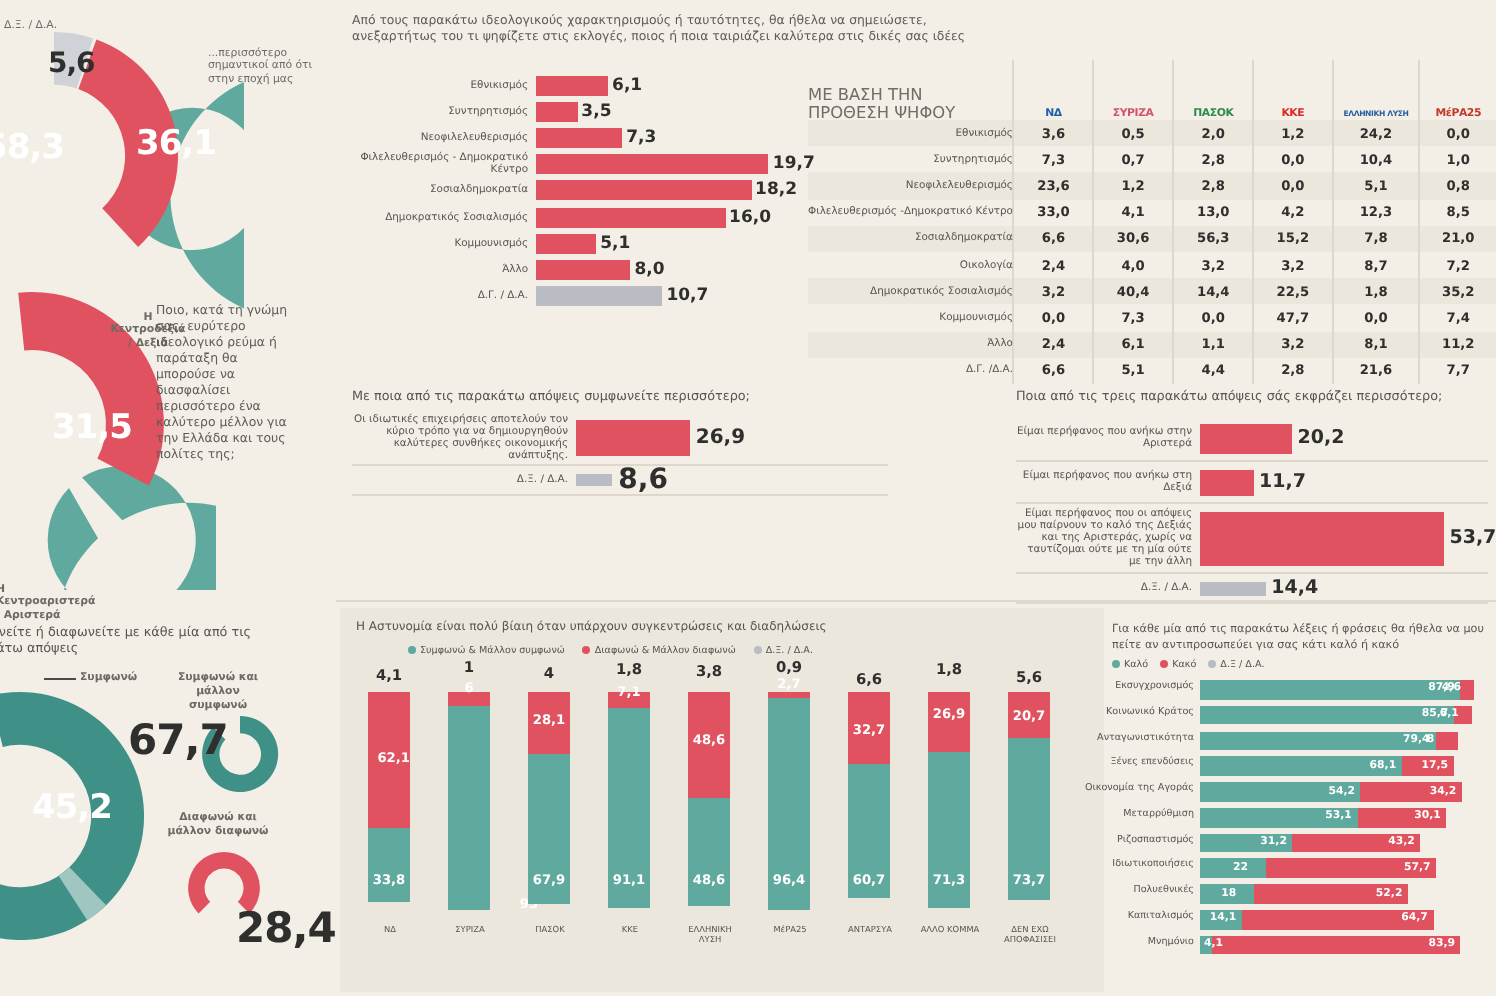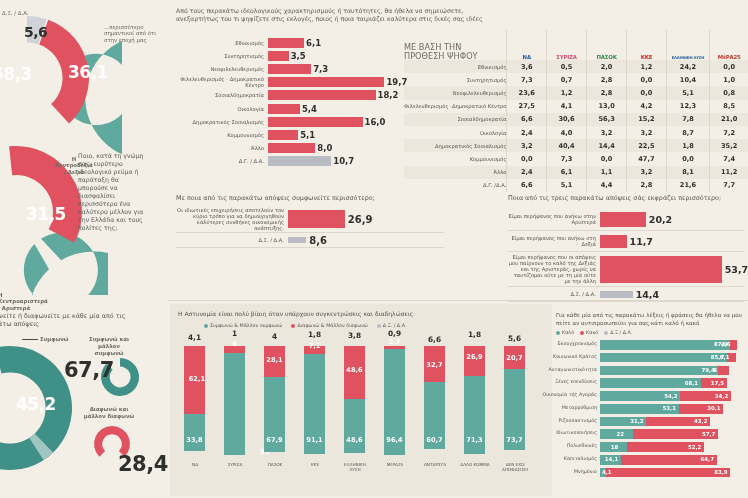--- a/index.html
+++ b/index.html
@@ -197,27 +197,20 @@
         <div class="hbar-track" style="height: 10px; width: 130px;">
           <div class="hbar" style="width: 116.409px;"></div>
           <div class="hbar-val" style="left: 118.409px;">19,7</div>
         </div>
       </div>
       <div class="hbar-row" style="height: 13.2px;">
         <div class="hbar-label" style="width: 92px;">Σοσιαλδημοκρατία</div>
         <div class="hbar-track" style="height: 10px; width: 130px;">
           <div class="hbar" style="width: 107.545px;"></div>
           <div class="hbar-val" style="left: 109.545px;">18,2</div>
-        </div>
-      </div>
-      <div class="hbar-row" style="height: 13.2px;">
-        <div class="hbar-label" style="width: 92px;">Οικολογία</div>
-        <div class="hbar-track" style="height: 10px; width: 130px;">
-          <div class="hbar" style="width: 31.9091px;"></div>
-          <div class="hbar-val" style="left: 33.9091px;">5,4</div>
         </div>
       </div>
       <div class="hbar-row" style="height: 13.2px;">
         <div class="hbar-label" style="width: 92px;">Δημοκρατικός Σοσιαλισμός</div>
         <div class="hbar-track" style="height: 10px; width: 130px;">
           <div class="hbar" style="width: 94.5455px;"></div>
           <div class="hbar-val" style="left: 96.5455px;">16,0</div>
         </div>
       </div>
       <div class="hbar-row" style="height: 13.2px;">
@@ -283,21 +276,21 @@
             <td class="tbl-rowlbl">Νεοφιλελευθερισμός</td>
             <td class="tbl-num">23,6</td>
             <td class="tbl-num">1,2</td>
             <td class="tbl-num">2,8</td>
             <td class="tbl-num">0,0</td>
             <td class="tbl-num">5,1</td>
             <td class="tbl-num">0,8</td>
           </tr>
           <tr class="tbl-r">
             <td class="tbl-rowlbl">Φιλελευθερισμός -Δημοκρατικό Κέντρο</td>
-            <td class="tbl-num">27,5</td>
+            <td class="tbl-num">33,0</td>
             <td class="tbl-num">4,1</td>
             <td class="tbl-num">13,0</td>
             <td class="tbl-num">4,2</td>
             <td class="tbl-num">12,3</td>
             <td class="tbl-num">8,5</td>
           </tr>
           <tr class="tbl-r alt">
             <td class="tbl-rowlbl">Σοσιαλδημοκρατία</td>
             <td class="tbl-num">6,6</td>
             <td class="tbl-num">30,6</td>
@@ -361,21 +354,21 @@
         <div class="hbar-label" style="width: 112px;">Οι ιδιωτικές επιχειρήσεις αποτελούν τον κύριο τρόπο για να δημιουργηθούν καλύτερες συνθήκες οικονομικής ανάπτυξης.</div>
         <div class="hbar-track" style="height: 18px; width: 148px;">
           <div class="hbar" style="width: 56.8743px;"></div>
           <div class="hbar-val" style="left: 59.8743px; font-size: 10px;">26,9</div>
         </div>
       </div>
       <div class="hbar-row" style="height: 14px; border-bottom: 0.6px solid rgb(222, 216, 204);">
         <div class="hbar-label" style="width: 112px;">Δ.Ξ. / Δ.Α.</div>
         <div class="hbar-track" style="height: 6px; width: 148px;">
           <div class="hbar grey" style="width: 18.1829px;"></div>
-          <div class="hbar-val" style="left: 21.1829px; font-size: 10px;">8,6</div>
+          <div class="hbar-val" style="left: 21.1829px; font-size: 14px;">8,6</div>
         </div>
       </div>
     </div>
 
   <div class="sec-title" style="position:absolute;left:508px;top:194px;width:240px;">Ποια από τις τρεις παρακάτω απόψεις σάς εκφράζει περισσότερο;</div>
   <div id="lr-bars" style="position:absolute;left:508px;top:208px;width:236px;">
       <div class="hbar-row" style="height: 22px; border-bottom: 0.6px solid rgb(222, 216, 204);">
         <div class="hbar-label" style="width: 92px;">Είμαι περήφανος που ανήκω στην Αριστερά</div>
         <div class="hbar-track" style="height: 15px; width: 136px;">
           <div class="hbar" style="width: 45.7867px;"></div>

